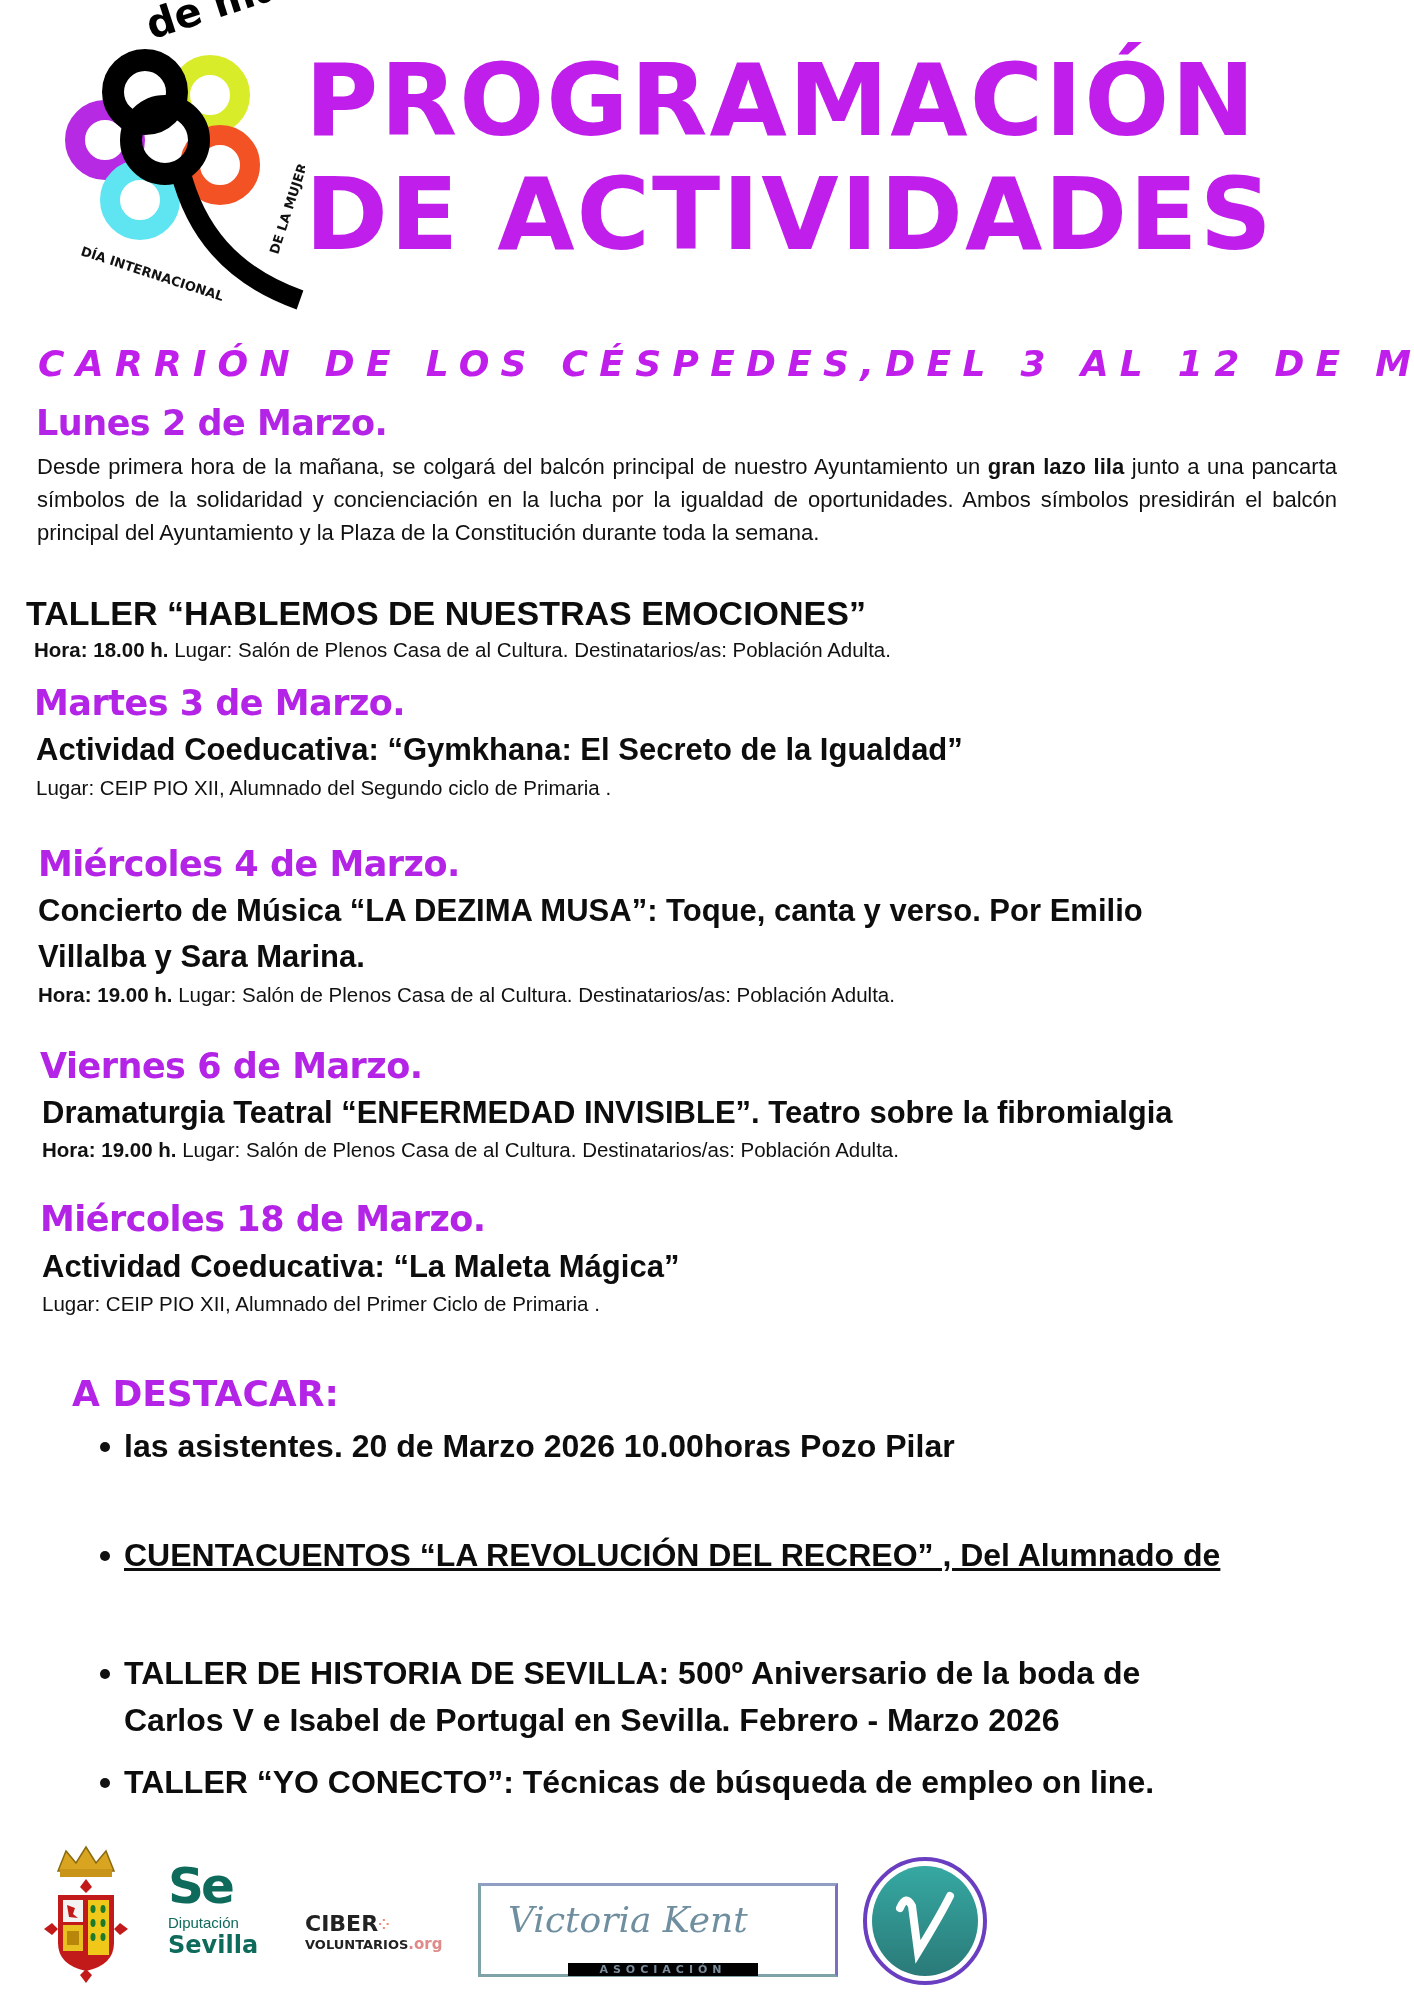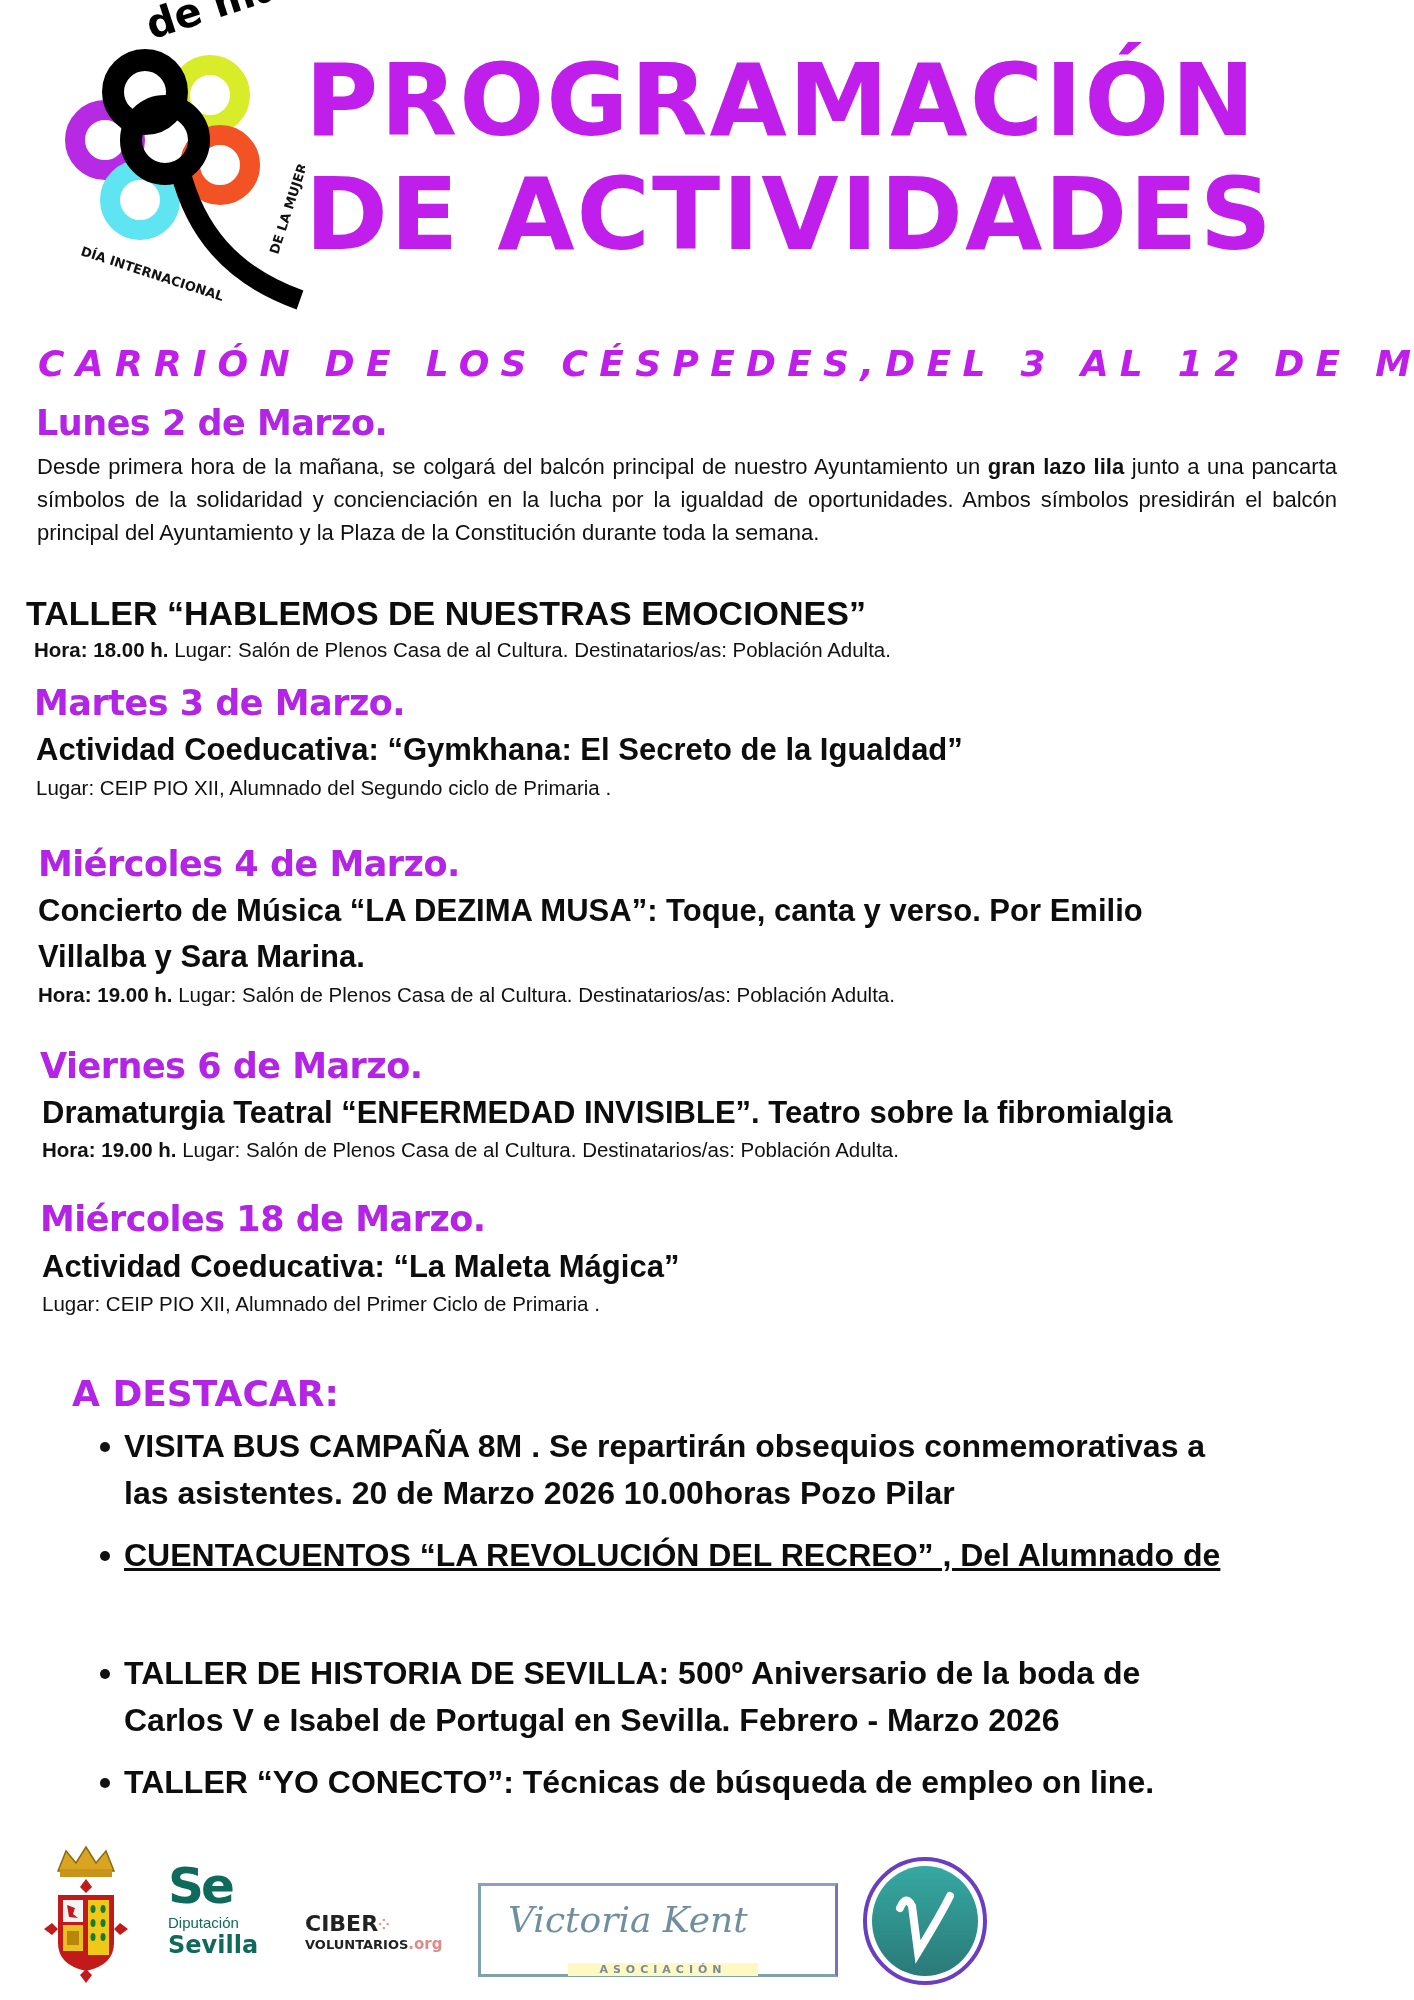--- a/index.html
+++ b/index.html
@@ -71,21 +71,20 @@
 <div class="info" style="left:42px; top:1136px;"><b>Hora: 19.00 h.</b><span> Lugar: Salón de Plenos Casa de al Cultura. Destinatarios/as: Población Adulta.</span></div>
 
 <div class="day" style="left:40px; top:1198px;">Miércoles 18 de Marzo.</div>
 <div class="act" style="left:42px; top:1244px;">Actividad Coeducativa: “La Maleta Mágica”</div>
 <div class="info" style="left:42px; top:1290px;">Lugar: CEIP PIO XII, Alumnado del Primer Ciclo de Primaria .</div>
 
 <div id="destacar" class="abs">A DESTACAR:</div>
 
 <div class="bullet" style="top:1423px;">
   <span class="dot"></span>
-  <span class="txt">VISITA BUS CAMPAÑA 8M . Se repartirán obsequios conmemorativas  a</span>
   <span class="txt">las asistentes.  20 de Marzo  2026 10.00horas Pozo Pilar</span>
 </div>
 <div class="bullet" style="top:1532px;text-decoration:underline;">
   <span class="dot"></span>
   <span class="txt">CUENTACUENTOS “LA REVOLUCIÓN DEL RECREO” , Del Alumnado de</span>
 </div>
 <div class="bullet" style="top:1650px;">
   <span class="dot"></span>
   <span class="txt">TALLER DE HISTORIA DE SEVILLA:  500º Aniversario de la boda de</span>
   <span class="txt">Carlos V e Isabel de Portugal en Sevilla.  Febrero - Marzo  2026</span>
@@ -122,21 +121,21 @@
 </div>
 
 <div class="logo-box" style="left:305px; top:1912px; width:150px; height:50px;">
   <div style="font-family:'DejaVu Sans',sans-serif; font-weight:bold; font-size:22px; line-height:24px; color:#222;"><span>CIBER</span><span style="color:#f08a7a; font-size:14px; vertical-align:top;">⁘</span></div>
   <div style="font-family:'DejaVu Sans',sans-serif; font-weight:bold; font-size:13px; line-height:16px; color:#222; white-space:nowrap;"><span>VOLUNTARIOS</span><span style="color:#e08a8a; font-size:15px;margin-top:13px;">.org</span></div>
 </div>
 
 <div class="logo-box" style="left:478px; top:1883px; width:364px; height:100px;">
   <div style="position:absolute; left:0; top:0; width:360px; height:94px; border:3px solid #7fa2a8; border-right-color:#7d6fc0; border-top-color:#8f9ec2; box-sizing:border-box;"></div>
   <div style="position:absolute; left:30px; top:16px; font-family:'DejaVu Serif',serif; font-style:italic; font-size:36px; color:#6f8fa0; white-space:nowrap;">Victoria Kent</div>
-  <div style="position:absolute; left:90px; top:80px; width:190px; text-align:center; background:#fef9c3; font-family:'DejaVu Sans',sans-serif; font-weight:bold; font-size:11px; letter-spacing:5px; color:#7a8b9a;">ASOCIACIÓN</div>
+  <div style="position:absolute; left:90px; top:80px; width:190px; text-align:center; background:#000000; font-family:'DejaVu Sans',sans-serif; font-weight:bold; font-size:11px; letter-spacing:5px; color:#7a8b9a;">ASOCIACIÓN</div>
 </div>
 
 <div class="logo-box" style="left:862px; top:1856px; width:126px; height:130px;">
   <svg width="126" height="130" viewBox="0 0 126 130">
     <defs>
       <linearGradient id="tg" x1="0" y1="0" x2="0" y2="1">
         <stop offset="0" stop-color="#36a8a2"></stop>
         <stop offset="1" stop-color="#2a7a78"></stop>
       </linearGradient>
     </defs>

